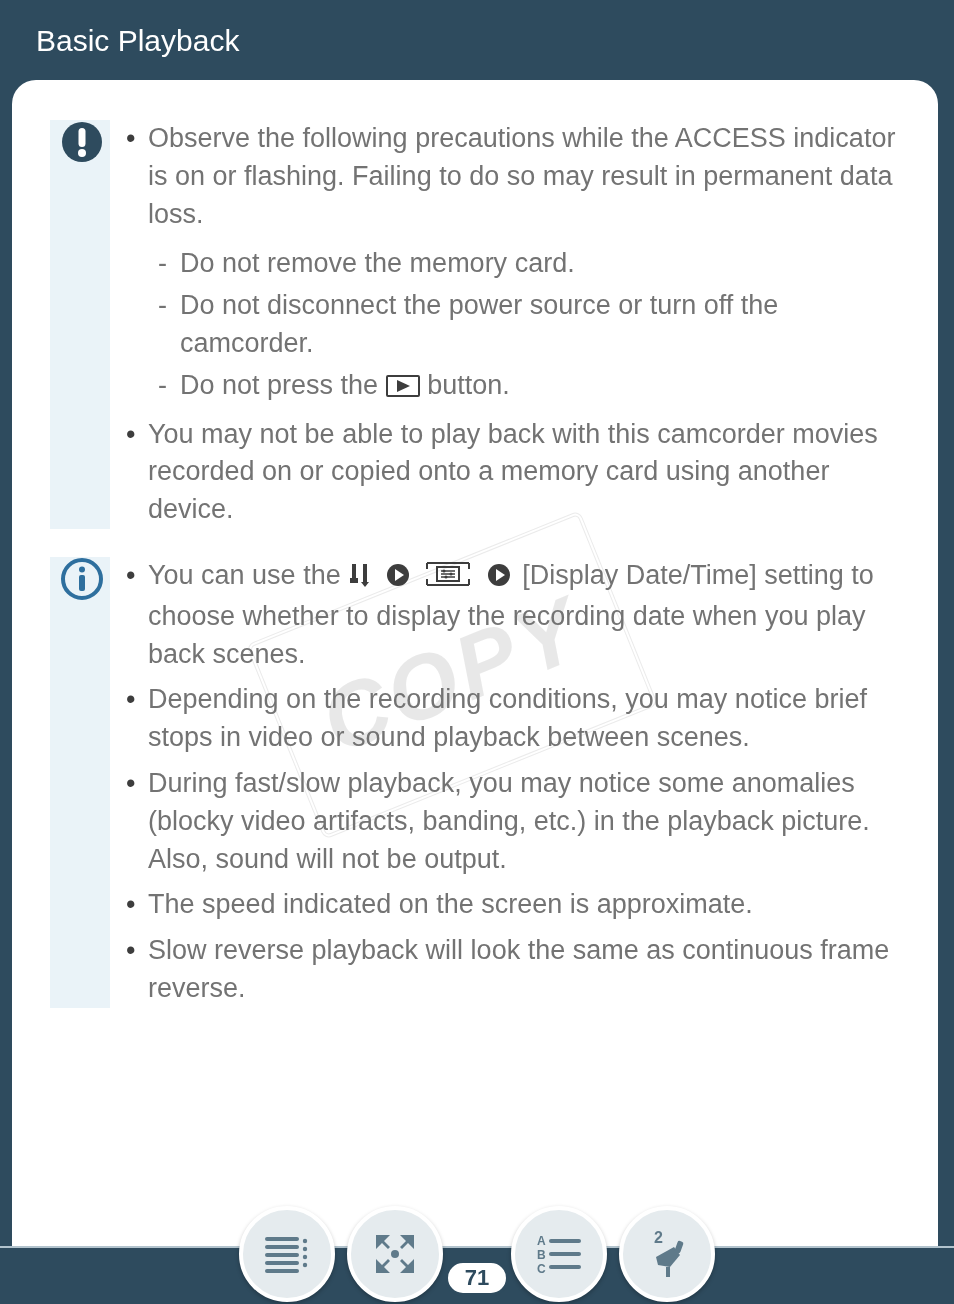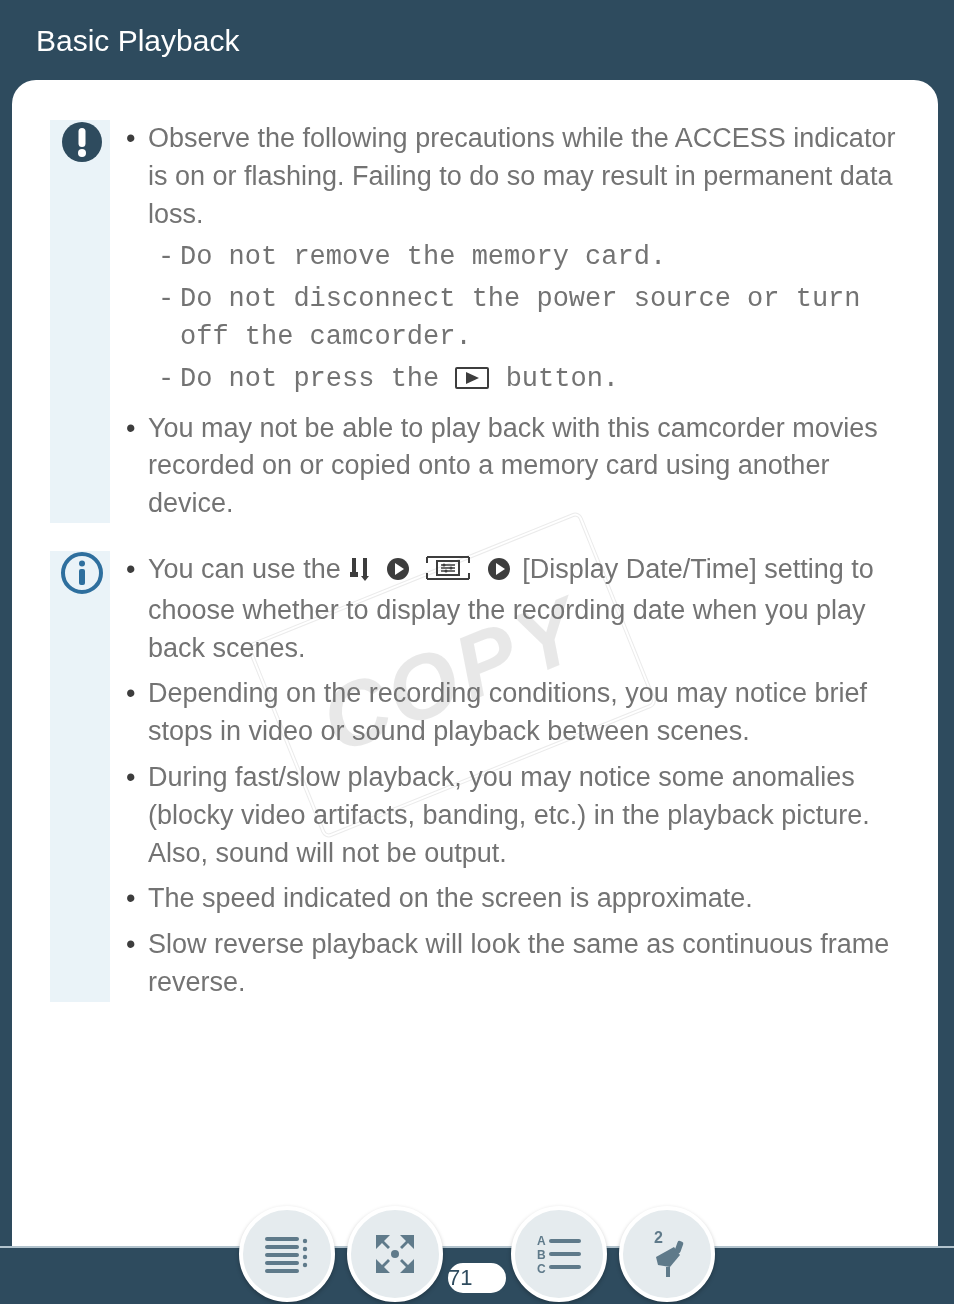--- a/index.html
+++ b/index.html
@@ -64,22 +64,21 @@
     content: "•";
     position: absolute;
     left: 2px;
     top: 0;
     font-size: 27px;
     color: #3d3d3d;
   }
   ul.dashes {
     list-style: none;
     padding: 0;
-    margin-top: 6px;
-    font-family: Liberation Mono, monospace;
+    margin-top: 12px;
   }
   ul.dashes > li {
     position: relative;
     padding-left: 32px;
     margin-bottom: 4px;
   }
   ul.dashes > li::before {
     content: "-";
     position: absolute;
     left: 10px;
@@ -163,23 +162,23 @@
     cursor: pointer;
   }
   .page-pill {
     background: #fff;
     border: 3px solid #2e4b5e;
     border-radius: 20px;
     min-width: 64px;
     height: 36px;
     display: flex;
     align-items: center;
-    justify-content: flex-start;
+    justify-content: center;
     font-size: 22px;
-    font-weight: 400;
+    font-weight: 700;
     color: #2e4b5e;
     margin: 15px -10px 6px -10px;
     z-index: 2;
     align-self: flex-end;
   }
 </style>
 </head>
 <body>
 
 <div class="header">

